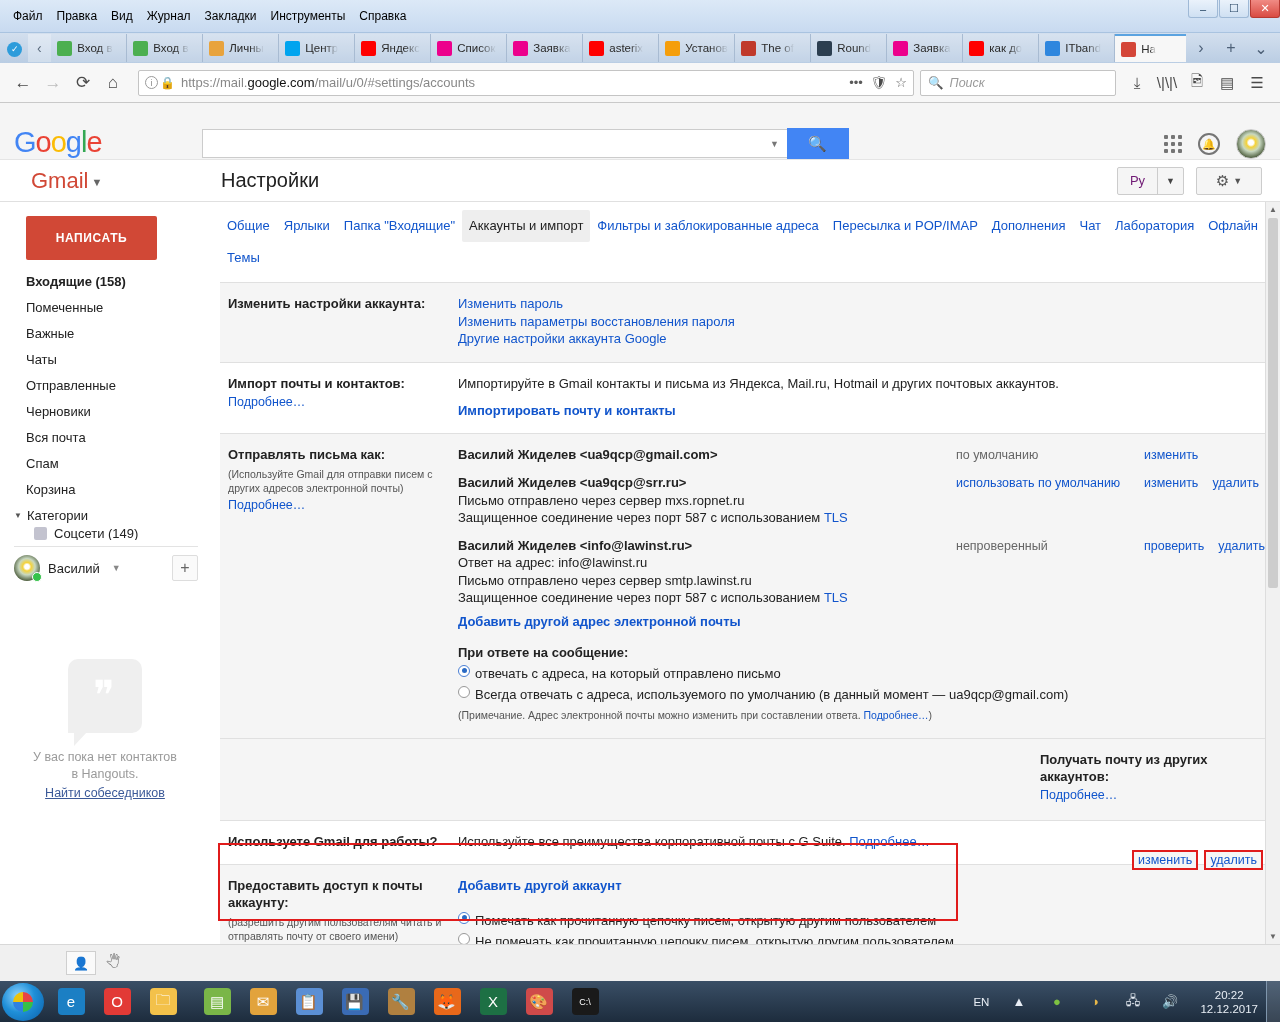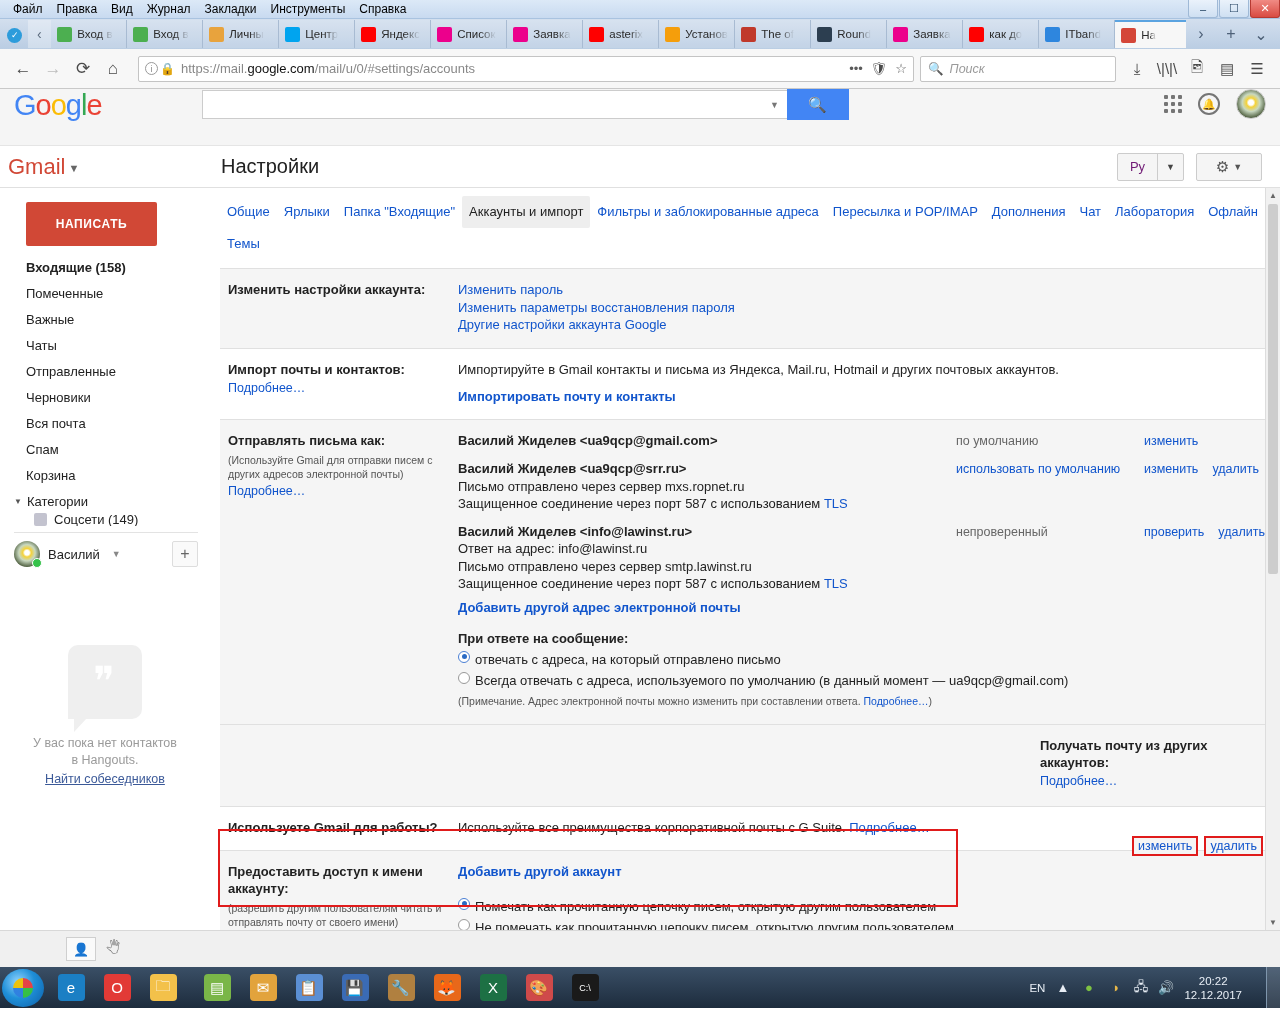--- a/index.html
+++ b/index.html
@@ -7,21 +7,21 @@
     margin: 0; padding: 0;
     width: 1280px; height: 1024px;
     overflow: hidden;
     font-family: "Liberation Sans", sans-serif;
     background: #fff;
   }
   .screen { position: relative; width: 1280px; height: 1024px; overflow: hidden; }
 
   
   .menubar {
-    height: 19px;
+    height: 33px;
     background: linear-gradient(#dce9f7, #c8daf0);
     border-bottom: 1px solid #a9c3e0;
     display: flex; align-items: center;
     padding-left: 6px;
     font-size: 12px; color: #000;
     position: relative;
   }
   .menubar .mi { padding: 0 7px; line-height: 18px; cursor: default; white-space: nowrap; }
   .win-ctrls { position: absolute; right: 0; top: 0; display: flex; height: 19px; }
   .win-ctrls div {
@@ -102,21 +102,21 @@
     display: flex; align-items: center; padding: 0 7px;
     font-size: 12.5px; color: #9a9a9a; font-style: italic;
   }
   .toolicons { display: flex; align-items: center; margin-left: 6px; }
   .toolicons > div { width: 30px; height: 30px; display:flex;align-items:center;justify-content:center; color: #4a4a4a; font-size: 15px; position: relative;}
 
   
   .gheader {
     height: 57px; background: #f5f5f5;
     border-bottom: 1px solid #e5e5e5;
-    display: flex; align-items: flex-start; padding: 0 14px;
+    display: flex; align-items: flex-end; padding: 0 14px;
   }
   .glogo { font-size: 29px; letter-spacing: -1px; font-family: "Liberation Sans", sans-serif; width: 150px;}
   .glogo .b{color:#4285f4}.glogo .r{color:#ea4335}.glogo .y{color:#fbbc05}.glogo .g{color:#34a853}
   .gsearch-wrap { display: flex; align-items: center; margin-left: 38px; }
   .gsearch {
     width: 585px; height: 29px; background: #fff;
     border: 1px solid #ccc; border-right: none;
     display: flex; align-items: center; padding: 0 8px;
   }
   .gsearch .caret { margin-left: auto; color: #777; font-size: 9px; }
@@ -126,21 +126,21 @@
     color: #fff; font-size: 15px;
   }
   .gheader-right { margin-left: auto; display: flex; align-items: center; gap: 16px; }
   .apps-grid { display: grid; grid-template-columns: repeat(3, 4px); grid-template-rows: repeat(3,4px); gap: 3px; }
   .apps-grid i { background: #757575; width: 4px; height: 4px; border-radius: 1px; display: block; }
   .bell { width: 22px; height: 22px; border: 2px solid #757575; border-radius: 50%; display:flex;align-items:center;justify-content:center; font-size: 11px; color: #757575;}
   .avatar-hdr { width: 30px; height: 30px; border-radius: 50%; background: radial-gradient(circle at 50% 45%, #fff 12%, #f4d23a 22%, #c8d8c0 42%, #4a5a3a 75%, #2a3a22 100%); border: 1px solid #ccc; }
 
   
   .subheader { height: 42px; display: flex; align-items: center; border-bottom: 1px solid #e0e0e0; }
-  .gmail-brand { width: 210px; padding-left: 8px; font-size: 22px; color: #d14836; }
+  .gmail-brand { width: 210px; padding-left: 31px; font-size: 22px; color: #d14836; }
   .gmail-brand .car { font-size: 11px; color: #666; margin-left: 3px; vertical-align: middle;}
   .settings-title { font-size: 20px; color: #222; padding-left: 11px; }
   .subheader-right { margin-left: auto; display: flex; align-items: center; gap: 12px; padding-right: 18px; }
   .btn-grp { display: flex; border: 1px solid #ccc; border-radius: 2px; background: #f5f5f5; height: 28px; }
   .btn-grp .a { padding: 0 12px; display: flex; align-items: center; font-size: 13px; color: #701a75; border-right: 1px solid #ccc; }
   .btn-grp .b { padding: 0 8px; display: flex; align-items: center; font-size: 9px; color: #444; }
   .gear-btn { border: 1px solid #ccc; border-radius: 2px; background: #f5f5f5; height: 28px; width: 66px; display: flex; align-items: center; justify-content: center; gap: 4px; font-size: 15px; color: #555;}
 
   
   .body-wrap { display: flex; height: 742px; }
@@ -229,21 +229,21 @@
   .start {
     width: 42px; height: 38px; border-radius: 50%;
     background: radial-gradient(circle at 38% 34%, #8fd4ff 0%, #1f8fd8 45%, #0b5ea8 100%);
     margin-right: 4px; flex: 0 0 42px;
     display:flex;align-items:center;justify-content:center;
   }
   .start .orb { width: 20px; height: 20px; border-radius: 50%; background: conic-gradient(#ee3d3d 0 25%, #36c23f 0 50%, #2f7fe0 0 75%, #f2c200 0); opacity: .95;}
   .tb-item { width: 46px; height: 38px; display: flex; align-items: center; justify-content: center; border: 1px solid transparent; }
   .tb-item.sep { margin-left: 8px; }
   .tb-ico { width: 27px; height: 27px; border-radius: 4px; display:flex;align-items:center;justify-content:center; font-size: 15px; color:#fff;}
-  .tray { margin-left: auto; display: flex; align-items: center; gap: 9px; padding-right: 24px; color: #e8eef5; font-size: 11.5px;}
+  .tray { margin-left: auto; display: flex; align-items: center; gap: 21px; padding-right: 8px; color: #e8eef5; font-size: 11.5px;}
   .tray .clock { text-align: center; line-height: 14px; font-size: 11.5px; }
   .tray-ico { width: 17px; height: 17px; display:flex; align-items:center; justify-content:center; font-size: 13px;}
   .show-desktop { width: 14px; height: 41px; border-left: 1px solid #7f96ad; background: rgba(255,255,255,.12); }
 </style>
 </head>
 <body>
 
 <div class="screen">
 
   <div class="menubar">
@@ -553,21 +553,21 @@
             <div class="ttl">Используете Gmail для работы?</div>
           </div>
           <div class="scell-body">
             <span>Используйте все преимущества корпоративной почты с G Suite.</span>
             <a>Подробнее…</a>
           </div>
         </div>
 
         <div class="srow grey">
           <div class="scell-label">
-            <div class="ttl">Предоставить доступ к имени аккаунту:</div>
+            <div class="ttl">Предоставить доступ к почты аккаунту:</div>
             <div class="note">(разрешить другим пользователям читать и отправлять почту от своего имени)</div>
 
           </div>
           <div class="scell-body">
             <a class="lnk-b">Добавить другой аккаунт</a>
             <div style="height:14px;"></div>
             <div class="radio-line">
               <span class="radio on"></span>
               <span>Помечать как прочитанную цепочку писем, открытую другим пользователем</span>
             </div>

